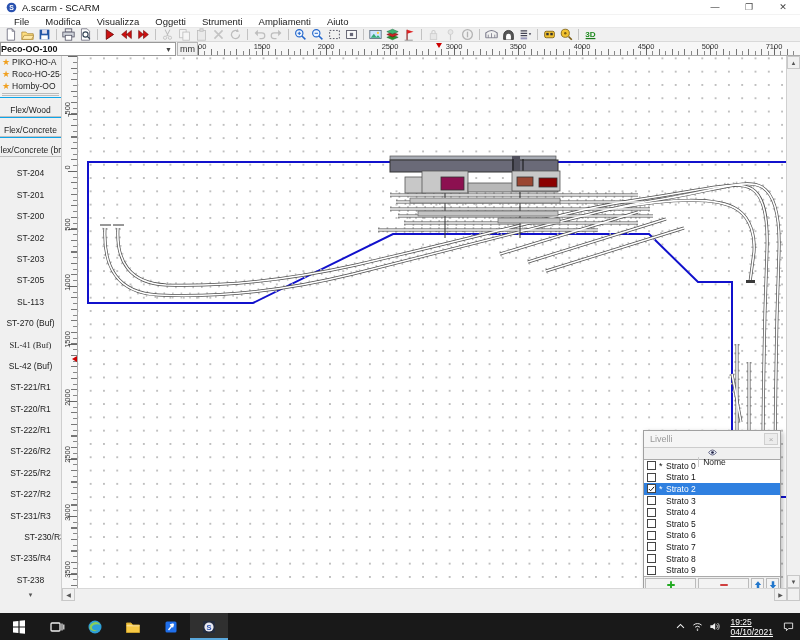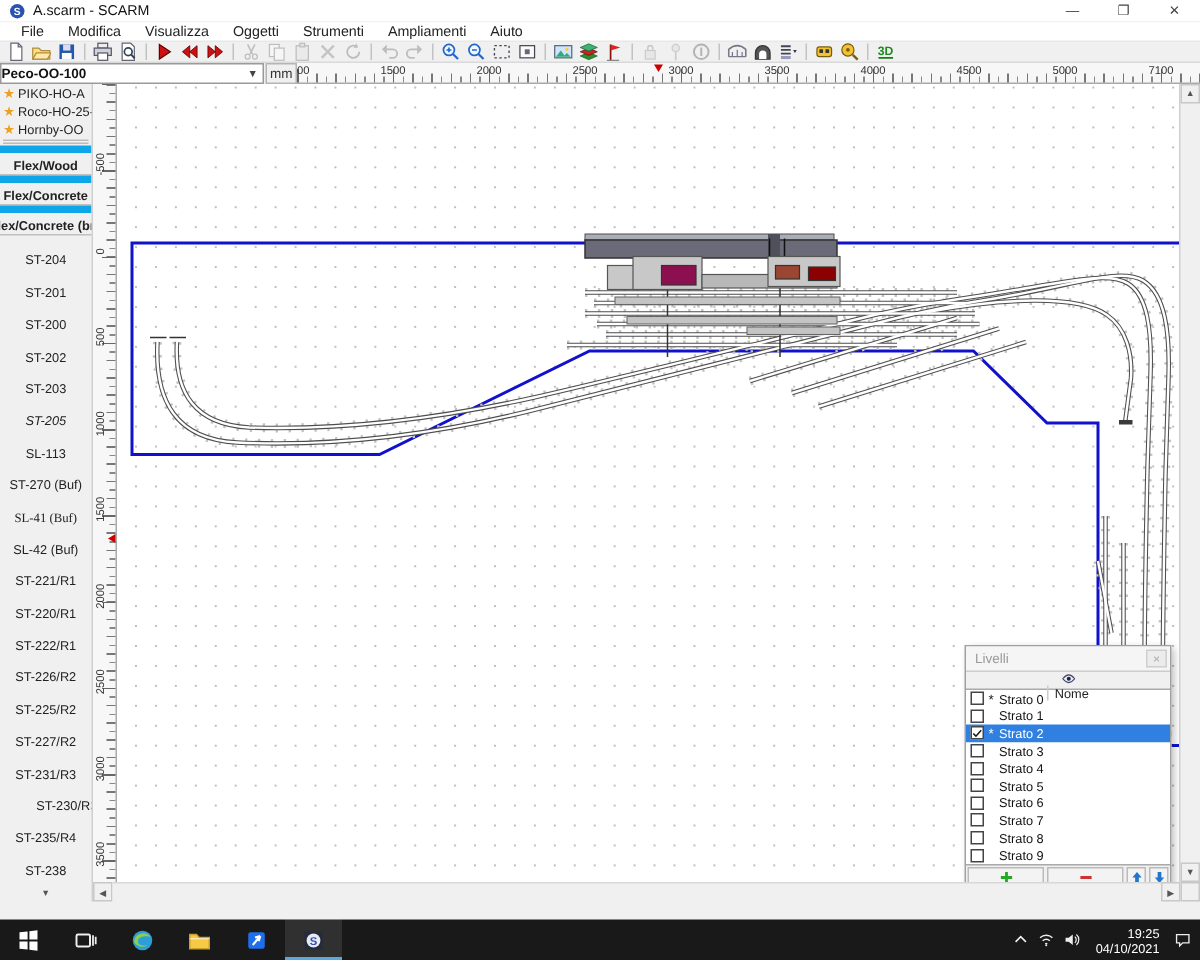--- a/index.html
+++ b/index.html
@@ -58,21 +58,21 @@
   #sidebar { width:62px; height:532px; background:#f0f0f0; border-right:1px solid #cfcfcf;
     overflow:hidden; }
   .fav { display:flex; align-items:center; height:12px; padding-left:2px; font-size:8.5px;
     color:#222; white-space:nowrap; }
   .fav .star { color:#f0a020; font-size:9px; margin-right:2px; }
   .libsep { border-top:1px solid #bbb; border-bottom:1px solid #bbb; height:3px; margin:1px 2px;}
   .libitem { display:flex; flex-direction:column; align-items:center; justify-content:flex-end;
     overflow:hidden; }
   .libitem .glyph { height:10px; display:flex; align-items:center; justify-content:center;}
   .libitem .lbl { font-size:8.5px; color:#222; white-space:nowrap; line-height:10px;}
-  .flexitem { border-top:5px solid #0ea5e9; border-bottom:1px solid #c0c0c0; padding:1px 0;font-weight:bold; }
+  .flexitem { border-top:1px solid #0ea5e9; border-bottom:1px solid #c0c0c0; padding:1px 0; }
 
   
   #vruler { position:relative; width:16px; height:532px; background:#f7f7f7;
     border-right:1px solid #aaa;
     background-image:
       repeating-linear-gradient(to bottom, #666 0 1px, transparent 1px 57.5px),
       repeating-linear-gradient(to bottom, #777 0 1px, transparent 1px 11.5px),
       repeating-linear-gradient(to bottom, #888 0 1px, transparent 1px 5.75px);
     background-size:9px 532px,6px 532px,4px 532px;
     background-position:top right,top right,top right; background-repeat:no-repeat;}
@@ -135,21 +135,21 @@
     justify-content:flex-start;}
   #statusbar svg { width:9px; height:9px; margin-right:3px;}
 
   #taskbar { position:absolute; left:0; top:613px; width:800px; height:27px; background:#191919;
     display:flex; align-items:center; }
   .tbapp { width:38px; height:27px; display:flex; align-items:center; justify-content:center;}
   .tbapp svg { width:16px; height:16px; }
   .tbapp.active { background:rgba(255,255,255,.10); box-shadow:inset 0 -2px 0 #5aa8dc; }
   #tray { margin-left:auto; display:flex; align-items:center; gap:6px; padding-right:6px;}
   #tray svg { width:11px; height:11px; }
-  #clock { color:#fff; font-size:8.5px; text-align:right; line-height:10px; padding:0 4px;}
+  #clock { color:#fff; font-size:8.5px; text-align:left; line-height:10px; padding:0 4px;text-decoration:underline;}
 </style>
 </head>
 <body>
 
 <div id="app">
 
   <div id="titlebar">
     <svg class="appicon" viewBox="0 0 16 16">
       <circle cx="8" cy="8" r="7" fill="#2a52b0"></circle>
       <text x="8" y="11.5" font-size="10" font-weight="bold" text-anchor="middle" fill="#fff" font-family="Liberation Sans, sans-serif">S</text>
@@ -469,21 +469,21 @@
           <span class="lbl">ST-202</span>
         </div>
         <div class="libitem" style="height: 21.4px;">
           <span class="glyph">
             <svg viewBox="0 0 62 12" xmlns="http://www.w3.org/2000/svg">
               <path d="M26 4h10M26 7.5h10M26 3v5.5M36 3v5.5" stroke="#555" stroke-width=".9" fill="none"></path>
             </svg>
           </span>
           <span class="lbl">ST-203</span>
         </div>
-        <div class="libitem" style="height: 21.4px; font-style: italic;">
+        <div class="libitem" style="height: 21.4px;">
           <span class="glyph">
             <svg viewBox="0 0 62 12" xmlns="http://www.w3.org/2000/svg">
               <rect x="28" y="0.5" width="6" height="3" fill="#bbb" stroke="#555" stroke-width=".6"></rect>
               <path d="M18 5.5h26M18 8.5h26M18 4.5v5M44 4.5v5" stroke="#555" stroke-width=".9" fill="none"></path>
             </svg>
           </span>
           <span class="lbl">ST-205</span>
         </div>
         <div class="libitem" style="height: 21.4px;">
           <span class="glyph">

